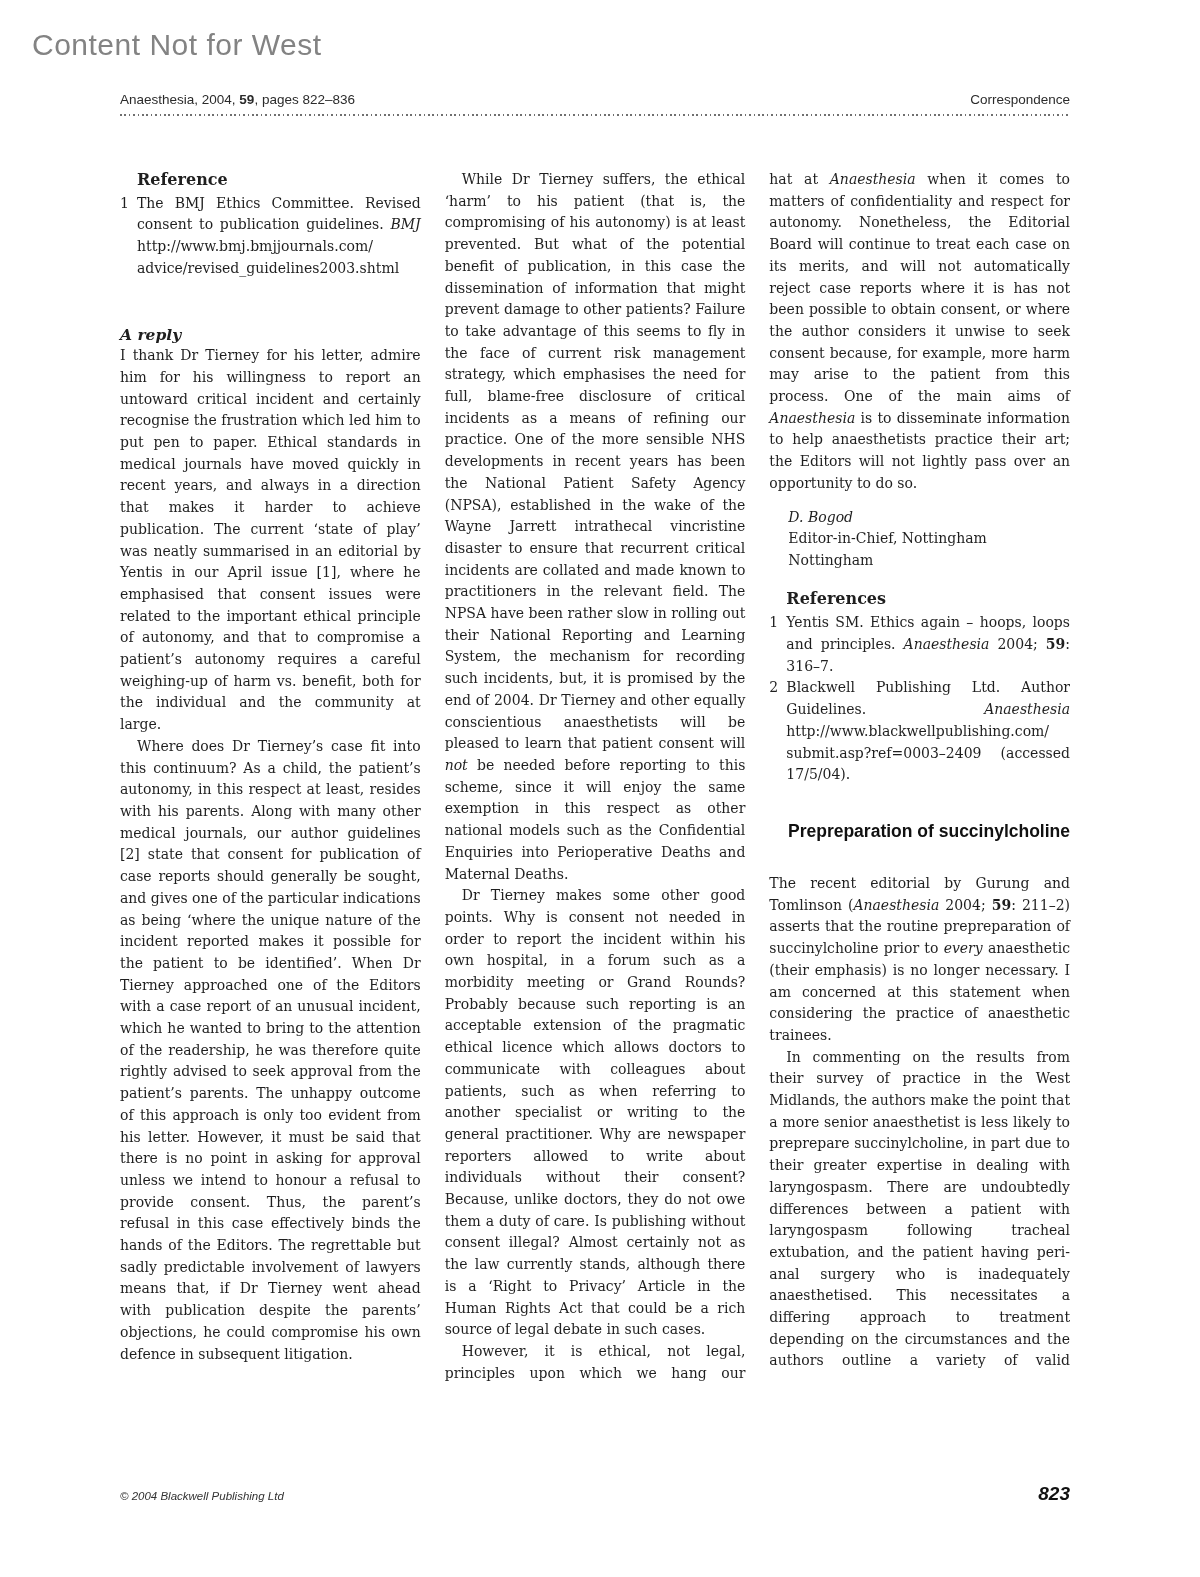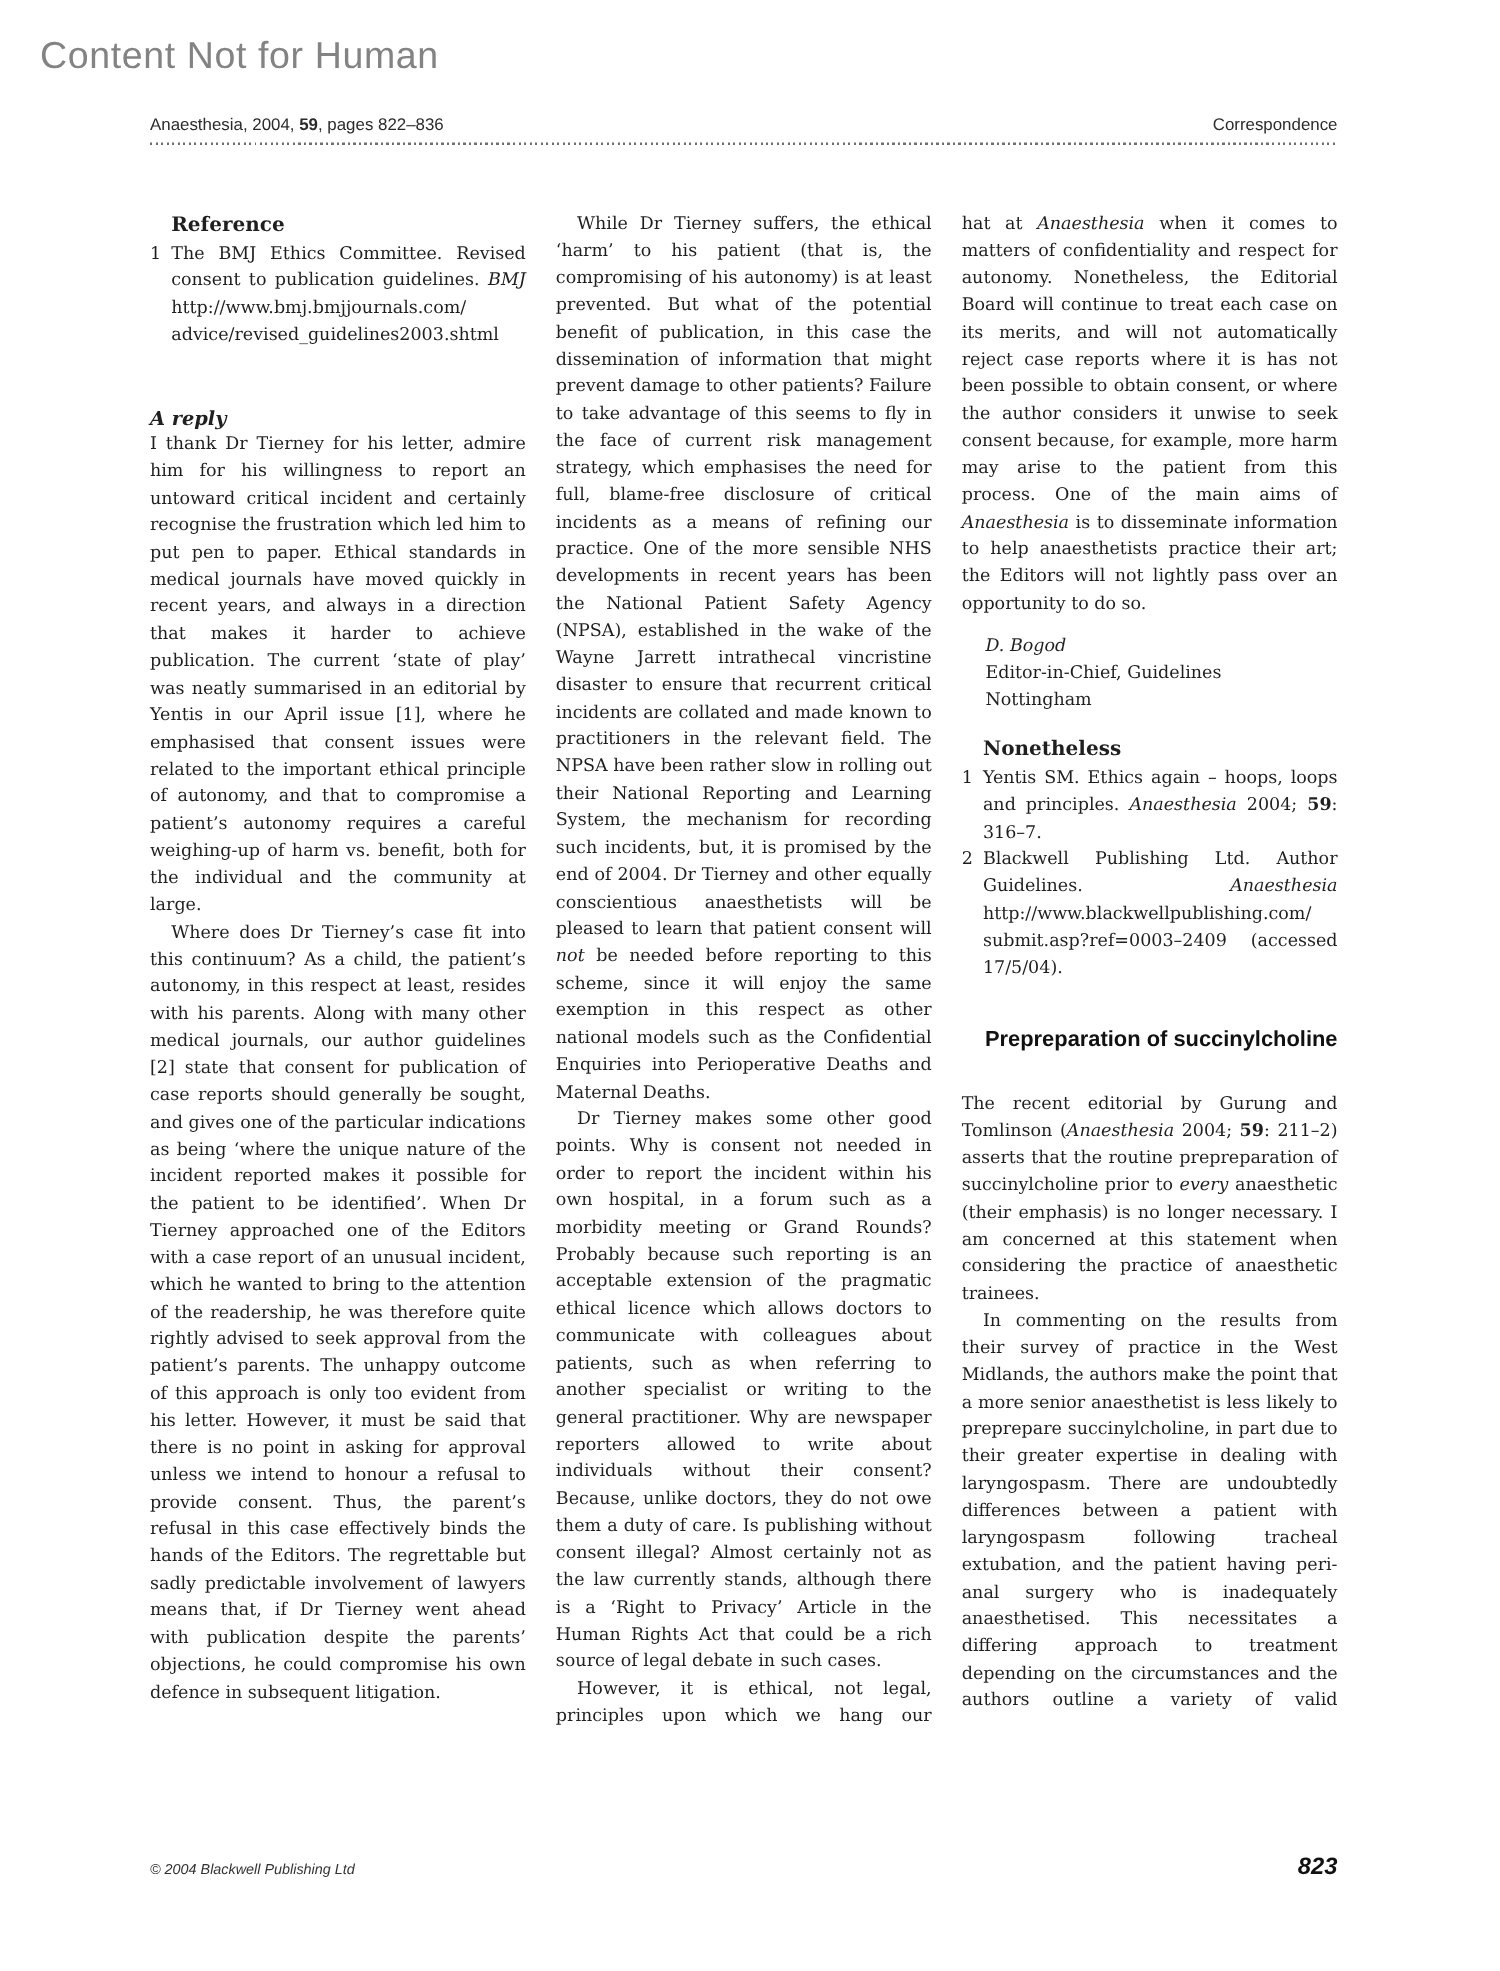--- a/index.html
+++ b/index.html
@@ -99,21 +99,21 @@
     color:#111;
   }
   .run-i{font-style:italic;}
   .run-b{font-weight:bold;}
 </style>
 </head>
 <body>
 
 <div class="page">
 
-  <div class="watermark">Content Not for Human</div>
+  <div class="watermark">Content Not for West</div>
 
   <div class="header">
     <span class="header-citation"><span>Anaesthesia, 2004, </span><span class="run-b">59</span><span>, pages 822–836</span></span>
     <span class="header-section">Correspondence</span>
   </div>
   <div class="dotted-rule"></div>
 
   <div class="columns">
 
     <div class="col">
@@ -130,24 +130,24 @@
     <div class="col">
       <p class="indent"><span>While Dr Tierney suffers, the ethical ‘harm’ to his patient (that is, the compromising of his autonomy) is at least prevented. But what of the potential benefit of publication, in this case the dissemination of information that might prevent damage to other patients? Failure to take advantage of this seems to fly in the face of current risk management strategy, which emphasises the need for full, blame-free disclosure of critical incidents as a means of refining our practice. One of the more sensible NHS developments in recent years has been the National Patient Safety Agency (NPSA), established in the wake of the Wayne Jarrett intrathecal vincristine disaster to ensure that recurrent critical incidents are collated and made known to practitioners in the relevant field. The NPSA have been rather slow in rolling out their National Reporting and Learning System, the mechanism for recording such incidents, but, it is promised by the end of 2004. Dr Tierney and other equally conscientious anaesthetists will be pleased to learn that patient consent will </span><span class="run-i">not</span><span> be needed before reporting to this scheme, since it will enjoy the same exemption in this respect as other national models such as the Confidential Enquiries into Perioperative Deaths and Maternal Deaths.</span></p>
       <p class="indent">Dr Tierney makes some other good points. Why is consent not needed in order to report the incident within his own hospital, in a forum such as a morbidity meeting or Grand Rounds? Probably because such reporting is an acceptable extension of the pragmatic ethical licence which allows doctors to communicate with colleagues about patients, such as when referring to another specialist or writing to the general practitioner. Why are newspaper reporters allowed to write about individuals without their consent? Because, unlike doctors, they do not owe them a duty of care. Is publishing without consent illegal? Almost certainly not as the law currently stands, although there is a ‘Right to Privacy’ Article in the Human Rights Act that could be a rich source of legal debate in such cases.</p>
       <p class="indent cont">However, it is ethical, not legal, principles upon which we hang our</p>
     </div>
 
     <div class="col">
       <p><span>hat at </span><span class="run-i">Anaesthesia</span><span> when it comes to matters of confidentiality and respect for autonomy. Nonetheless, the Editorial Board will continue to treat each case on its merits, and will not automatically reject case reports where it is has not been possible to obtain consent, or where the author considers it unwise to seek consent because, for example, more harm may arise to the patient from this process. One of the main aims of </span><span class="run-i">Anaesthesia</span><span> is to disseminate information to help anaesthetists practice their art; the Editors will not lightly pass over an opportunity to do so.</span></p>
       <div class="signature">
         <div class="sig-name">D. Bogod</div>
-        <div>Editor-in-Chief, Guidelines</div>
+        <div>Editor-in-Chief, Nottingham</div>
         <div>Nottingham</div>
       </div>
-      <h3 class="refs-heading">Nonetheless</h3>
+      <h3 class="refs-heading">References</h3>
       <div class="ref-item">
         <span class="ref-num">1</span>
         <span class="ref-text"><span>Yentis SM. Ethics again – hoops, loops and principles. </span><span class="run-i">Anaesthesia</span><span> 2004; </span><span class="run-b">59</span><span>: 316–7.</span></span>
       </div>
       <div class="ref-item">
         <span class="ref-num">2</span>
         <span class="ref-text"><span>Blackwell Publishing Ltd. Author Guidelines. </span><span class="run-i">Anaesthesia</span><span> http://www.blackwellpublishing.com/ submit.asp?ref=0003–2409 (accessed 17/5/04).</span></span>
       </div>
       <h2 class="section-heading">Prepreparation of succinylcholine</h2>
       <p><span>The recent editorial by Gurung and Tomlinson (</span><span class="run-i">Anaesthesia</span><span> 2004; </span><span class="run-b">59</span><span>: 211–2) asserts that the routine prepreparation of succinylcholine prior to </span><span class="run-i">every</span><span> anaesthetic (their emphasis) is no longer necessary. I am concerned at this statement when considering the practice of anaesthetic trainees.</span></p>

